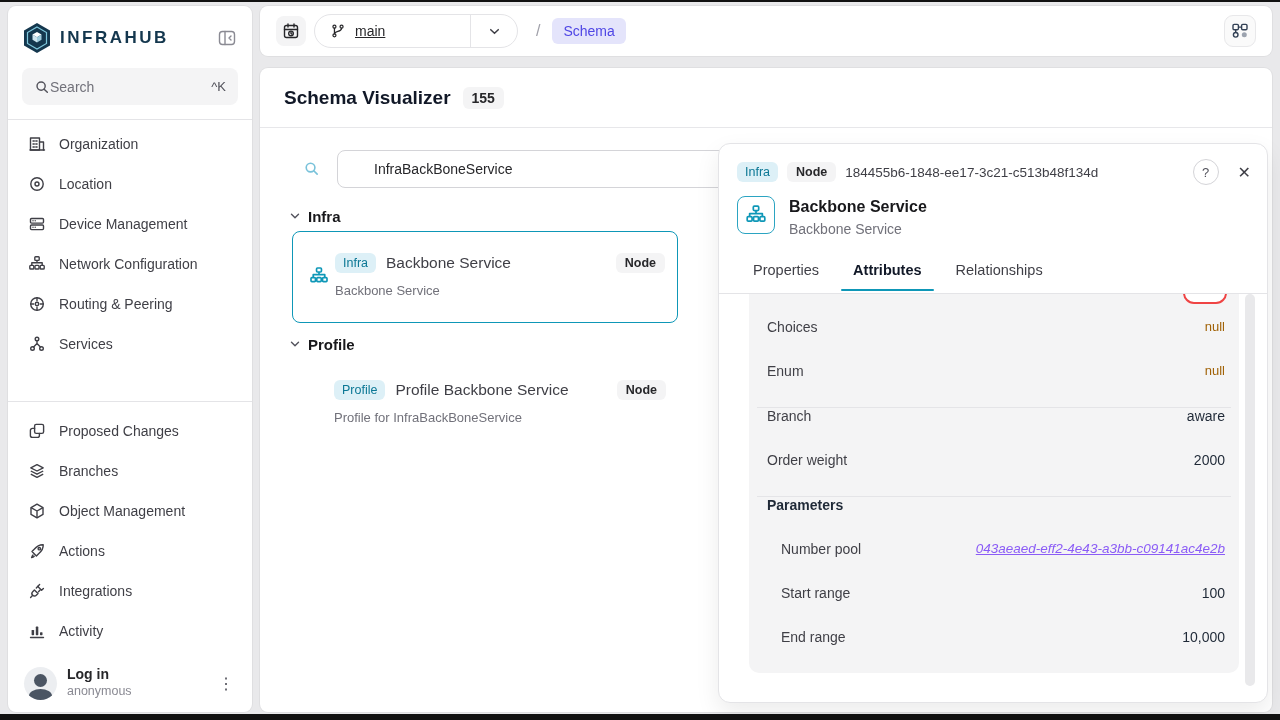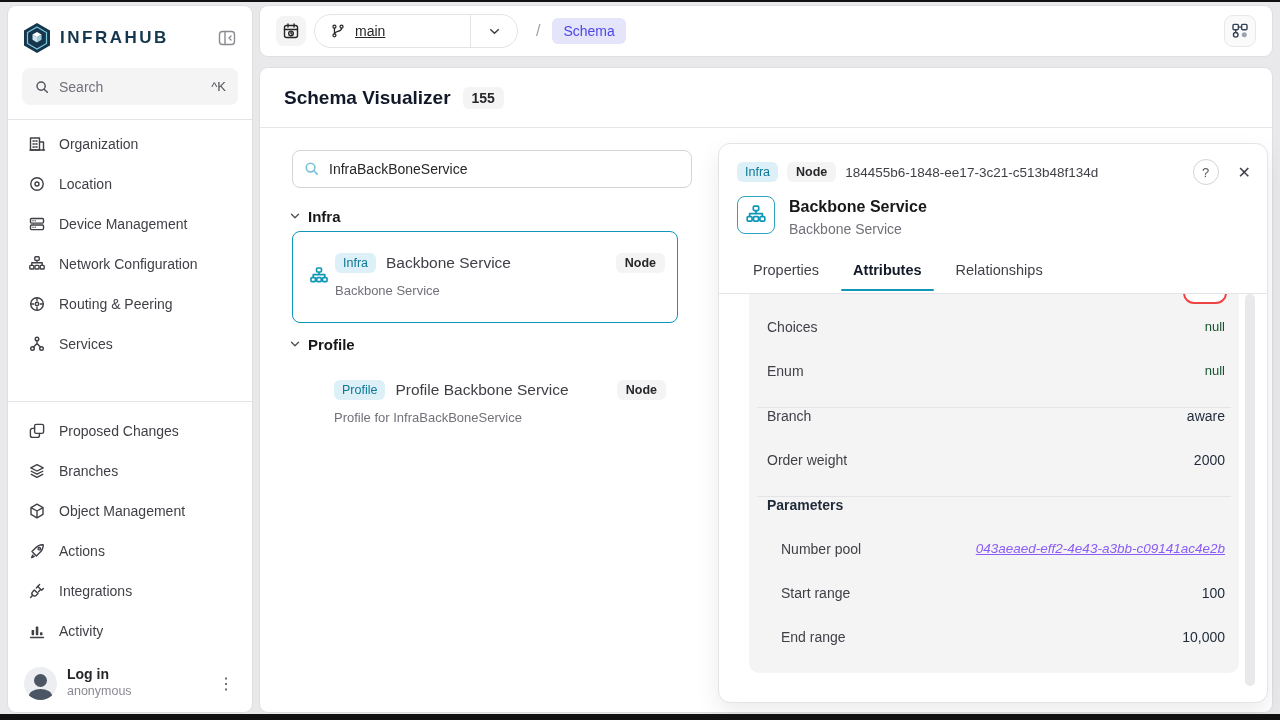--- a/index.html
+++ b/index.html
@@ -10,21 +10,21 @@
   .strip-top { position:absolute; left:0; top:0; width:1280px; height:2px; background:#111; z-index:50; }
   .strip-bottom { position:absolute; left:0; top:714px; width:1280px; height:6px; background:#111; z-index:50; }
 
   .card { position:absolute; background:#fff; border-radius:8px; box-shadow:0 0 0 1px rgba(0,0,0,0.04); }
 
   
   .sidebar { left:8px; top:6px; width:244px; height:706px; }
   .sb-header { position:absolute; left:14px; top:14px; right:12px; height:36px; display:flex; align-items:center; }
   .logo-text { font-size:17px; font-weight:800; letter-spacing:2.5px; color:#14374e; margin-left:8px; flex:1; }
   .collapse-btn { width:26px; height:24px; display:flex; align-items:center; justify-content:center; color:#8a8a93; cursor:pointer; }
-  .sb-search { position:absolute; left:14px; top:62px; width:216px; height:37px; background:#f4f4f5; border-radius:8px; display:flex; align-items:center; padding:0 12px; gap:9px; cursor:pointer; }
+  .sb-search { position:absolute; left:14px; top:62px; width:216px; height:37px; background:#f4f4f5; border-radius:8px; display:flex; align-items:center; padding:0 12px; cursor:pointer; }
   .sb-search .ph { flex:1; font-size:14px; color:#71717a; }
   .sb-search .kbd { font-size:13px; color:#52525b; }
   .sb-div { position:absolute; left:0; right:0; height:1px; background:#e4e4e7; }
   .nav-list { position:absolute; left:0; right:0; overflow:hidden; }
   .nav1 { top:118px; height:272px; }
   .nav2 { top:405px; height:240px; }
   .nav-item { height:40px; display:flex; align-items:center; padding:0 12px 0 20px; gap:13px; cursor:pointer; }
   .nicon { width:18px; height:18px; color:#3f3f46; flex:none; }
   .nlabel { font-size:14px; color:#3f3f46; white-space:nowrap; }
   .sb-user { position:absolute; left:10px; right:10px; top:654px; height:46px; display:flex; align-items:center; padding:0 6px; gap:10px; }
@@ -50,21 +50,21 @@
   .wf-btn { width:32px; height:32px; border:1px solid #e8e8ea; background:#fafafa; border-radius:9px; display:flex; align-items:center; justify-content:center; cursor:pointer; }
 
   
   .maincard { left:260px; top:68px; width:1012px; height:644px; }
   .main-header { position:absolute; left:0; top:0; right:0; height:60px; border-bottom:1px solid #e7e7ea; display:flex; align-items:center; padding:0 24px; gap:12px; }
   .page-title { font-size:19px; font-weight:700; color:#111827; }
   .count-badge { background:#f4f4f5; color:#27272a; font-size:14px; font-weight:600; padding:3px 9px; border-radius:6px; }
 
   .search-wrap { position:absolute; left:32px; top:82px; width:400px; height:38px; }
   .search-wrap .mag { position:absolute; left:11px; top:10px; width:17px; height:17px; color:#79c2da; }
-  .search-field { width:100%; height:100%; border:1px solid #d4d4d8; border-radius:8px; padding:0 12px 0 36px; font-size:14px; color:#27272a; outline:none; font-family:"Liberation Sans", sans-serif; background:#fff; }
+  .search-field { width:100%; height:100%; border:1px solid #d4d4d8; border-radius:8px; padding:0 12px 0 36px; font-size:14px; color:#27272a; outline:none; font-family:"Liberation Sans", sans-serif; background:#fff;margin-left:45px; }
 
   .group-hdr { position:absolute; left:28px; display:flex; align-items:center; gap:6px; height:20px; cursor:pointer; }
   .group-hdr .chev { width:14px; height:14px; color:#52525b; }
   .group-label { font-size:15px; font-weight:700; color:#18181b; }
   .g1 { top:138px; } .g2 { top:266px; }
 
   .result-card { position:absolute; left:32px; width:386px; cursor:pointer; }
   .sel { top:163px; height:92px; border:1.5px solid #0e97b7; border-radius:8px; background:#fff; }
   .plain { top:300px; height:62px; }
   .rc-icon { position:absolute; left:16px; top:34px; width:20px; height:20px; color:#0e97b7; }
@@ -95,21 +95,21 @@
   .rows-panel { flex:1; height:379px; background:#f4f4f5; border-radius:0 0 10px 10px; overflow:hidden; position:relative; }
   .scroll-track { width:10px; height:392px; background:#e9e9eb; border-radius:6px; margin-left:6px; flex:none; cursor:pointer; }
 
   .attr-partial { height:25px; position:relative; }
   .red-pill { position:absolute; right:12px; top:-12px; width:44px; height:22px; background:#fff; border:2px solid #ef4444; border-radius:11px; }
   .attr-row { height:44px; display:flex; align-items:flex-start; justify-content:space-between; padding:0 14px 0 18px; }
   .attr-row.indent { padding-left:32px; }
   .attr-label { font-size:14px; color:#3f3f46; }
   .attr-label.section { font-weight:700; color:#1f2937; }
   .attr-value { font-size:14px; color:#1f2937; }
-  .attr-value.muted { font-size:13px; color:#14532d; }
+  .attr-value.muted { font-size:13px; color:#a16207; }
   .attr-value.link { font-size:13.5px; font-style:italic; text-decoration:underline; color:#8b5cf6; cursor:pointer; }
   .attr-div { height:1px; background:#e4e4e7; margin:0 8px; }
 </style>
 </head>
 <body>
 
 <div class="strip-top"></div>
 <div class="strip-bottom"></div>
 
 <div class="card sidebar">

